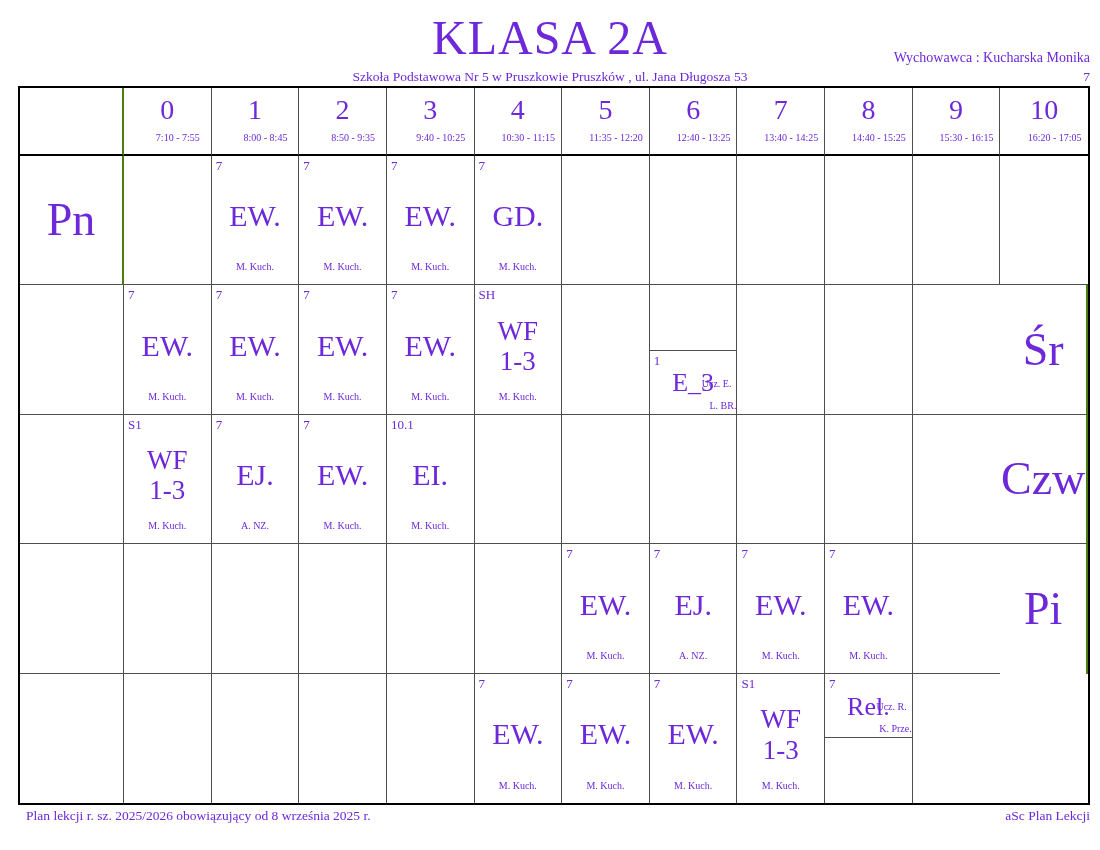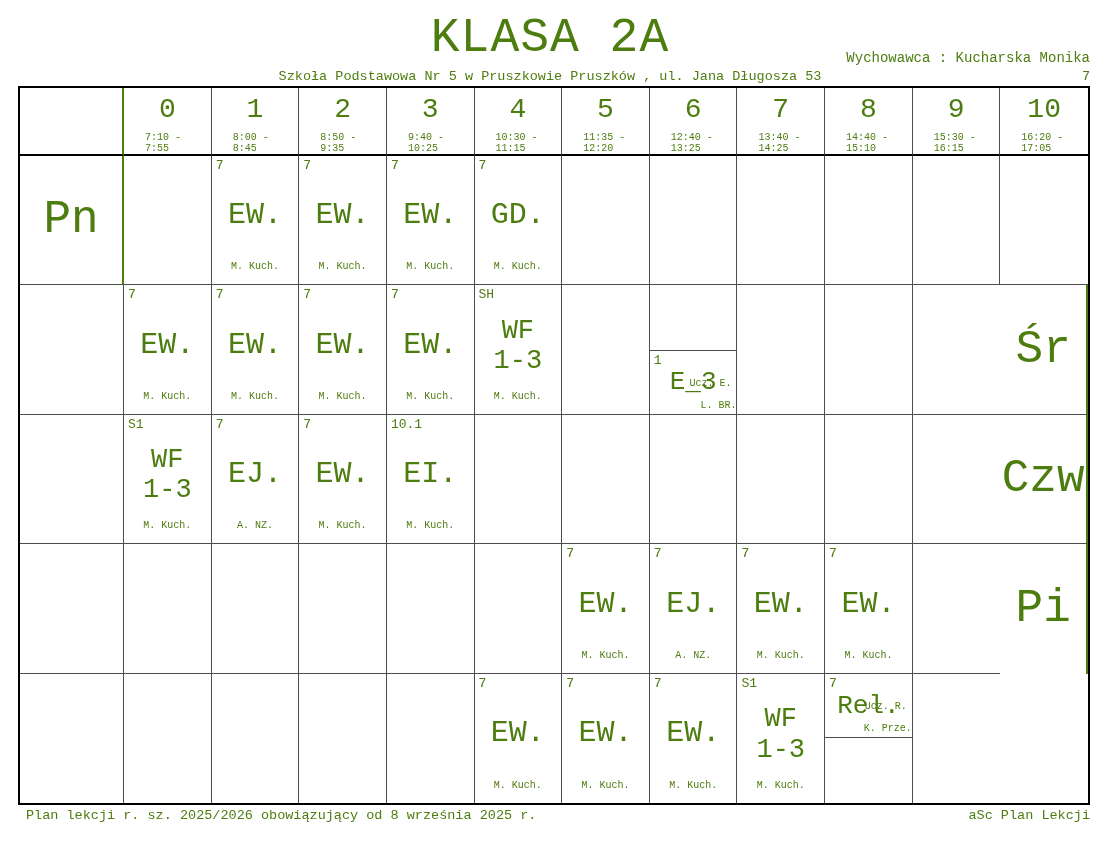--- a/index.html
+++ b/index.html
@@ -1,18 +1,18 @@
 <!DOCTYPE html>
 <html><head>
 <meta charset="utf-8">
 <style>
   html,body { margin:0; padding:0; background:#fff; }
   .page {
     position:relative; width:1100px; height:850px; background:#ffffff;
-    font-family:Liberation Mono, monospace; color:#4d7c0f; overflow:hidden;
+    font-family:Liberation Serif, serif; color:#6d28d9; overflow:hidden;
   }
   .title { position:absolute; top:14px; left:0; width:100%; text-align:center;
            font-size:48px; line-height:1; letter-spacing:1px; }
   .wych  { position:absolute; top:50px; right:10px; font-size:14px; }
   .school{ position:absolute; top:69px; left:0; width:100%; text-align:center; font-size:13.5px; }
   .classnum { position:absolute; top:69px; right:10px; font-size:13.5px; }
 
   .grid {
     position:absolute; left:18px; top:86px; width:1072px; height:719px;
     border:2px solid #000; box-sizing:border-box; background:#fff;
@@ -86,21 +86,21 @@
       <div class="cell header">
         <div class="pnum">6</div>
         <div class="ptime">12:40 - 13:25</div>
       </div>
       <div class="cell header">
         <div class="pnum">7</div>
         <div class="ptime">13:40 - 14:25</div>
       </div>
       <div class="cell header">
         <div class="pnum">8</div>
-        <div class="ptime">14:40 - 15:10</div>
+        <div class="ptime">14:40 - 15:25</div>
       </div>
       <div class="cell header">
         <div class="pnum">9</div>
         <div class="ptime">15:30 - 16:15</div>
       </div>
       <div class="cell header lastcol">
         <div class="pnum">10</div>
         <div class="ptime">16:20 - 17:05</div>
       </div>
       <div class="cell daycol dayname">

